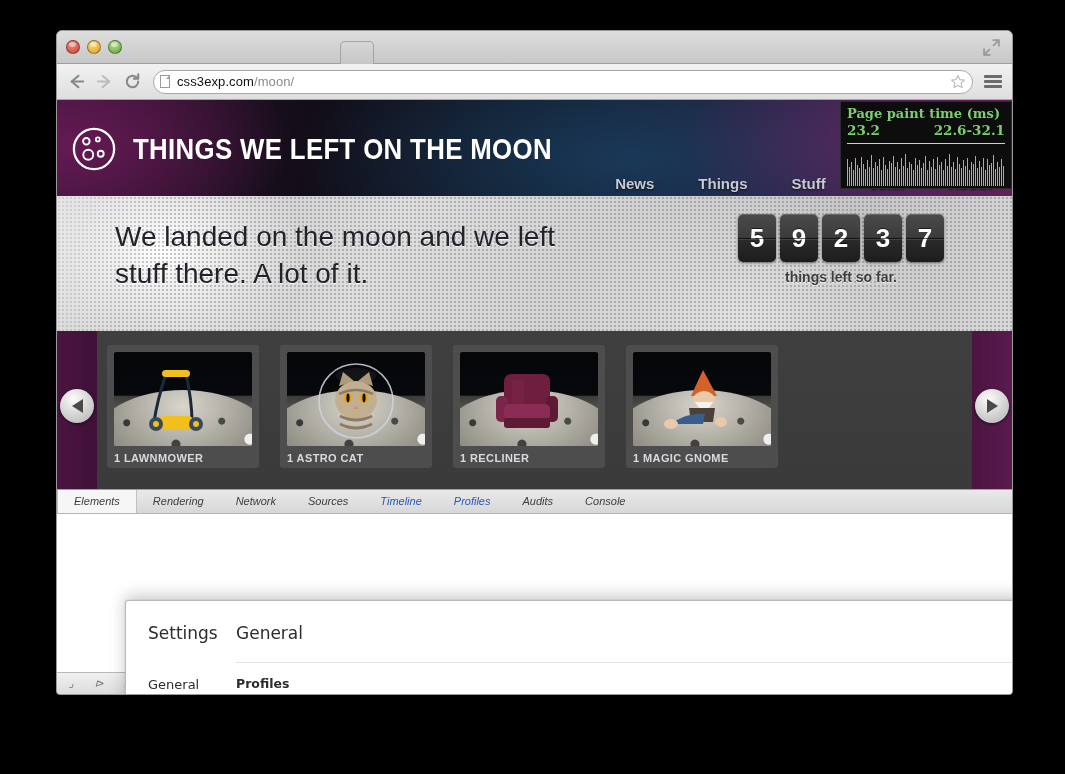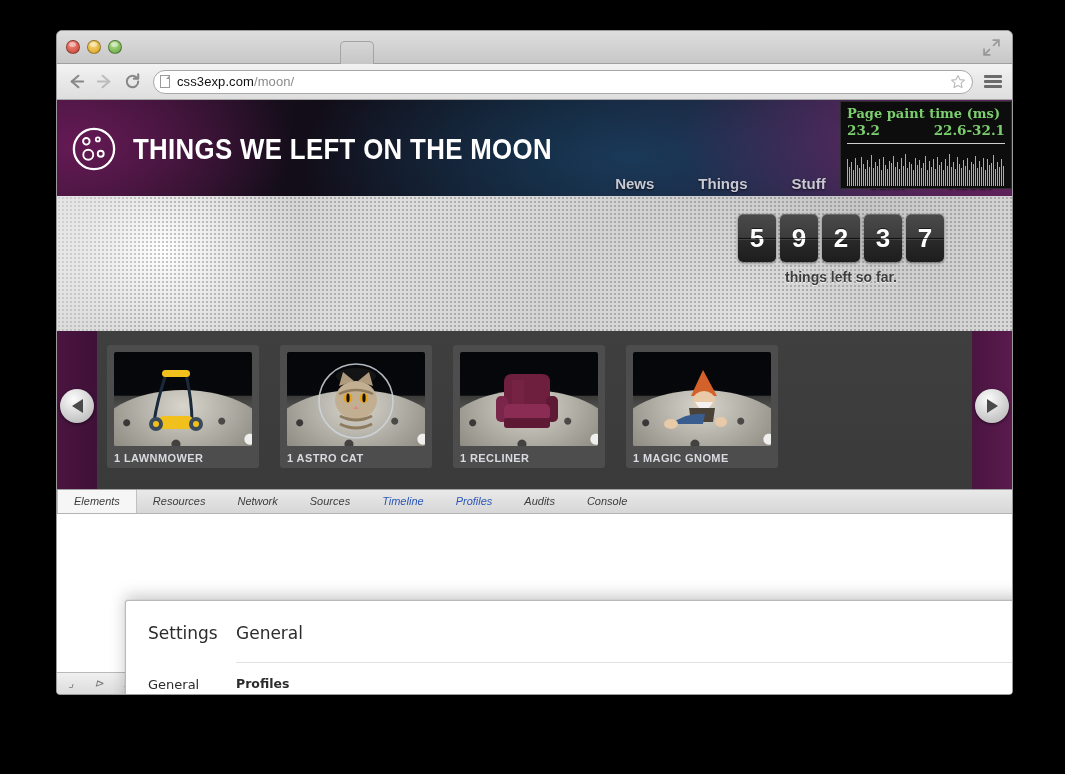--- a/index.html
+++ b/index.html
@@ -541,20 +541,21 @@
                 <i style="height: 76.4706%; background: rgb(124, 207, 110);"></i>
                 <i style="height: 58.8235%; background: rgb(124, 207, 110);"></i>
                 <i style="height: 85.2941%; background: rgb(124, 207, 110);"></i>
                 <i style="height: 63.2353%; background: rgb(124, 207, 110);"></i>
               </div>
           </div>
         </div>
       </div>
 
       <div class="hero">
+        <div class="hero-copy">We landed on the moon and we left stuff there. A lot of it.</div>
         <div class="counter-wrap">
           <div class="counter" id="counter-digits">
               <div class="digit">5</div>
               <div class="digit">9</div>
               <div class="digit">2</div>
               <div class="digit">3</div>
               <div class="digit">7</div>
             </div>
           <div class="counter-label">things left so far.</div>
         </div>
@@ -643,21 +644,21 @@
           <i></i>
         </div>
         <div class="arrow-btn right">
           <i></i>
         </div>
       </div>
 
       <div class="devtools">
         <div class="dt-tabs" id="dt-tabs">
             <span class="dt-tab active">Elements</span>
-            <span class="dt-tab">Resources</span>
+            <span class="dt-tab">Rendering</span>
             <span class="dt-tab">Network</span>
             <span class="dt-tab">Sources</span>
             <span class="dt-tab hl">Timeline</span>
             <span class="dt-tab hl">Profiles</span>
             <span class="dt-tab">Audits</span>
             <span class="dt-tab">Console</span>
           </div>
         <div class="dt-body"></div>
         <div class="dt-status">
           <span class="tool">⌟</span>

